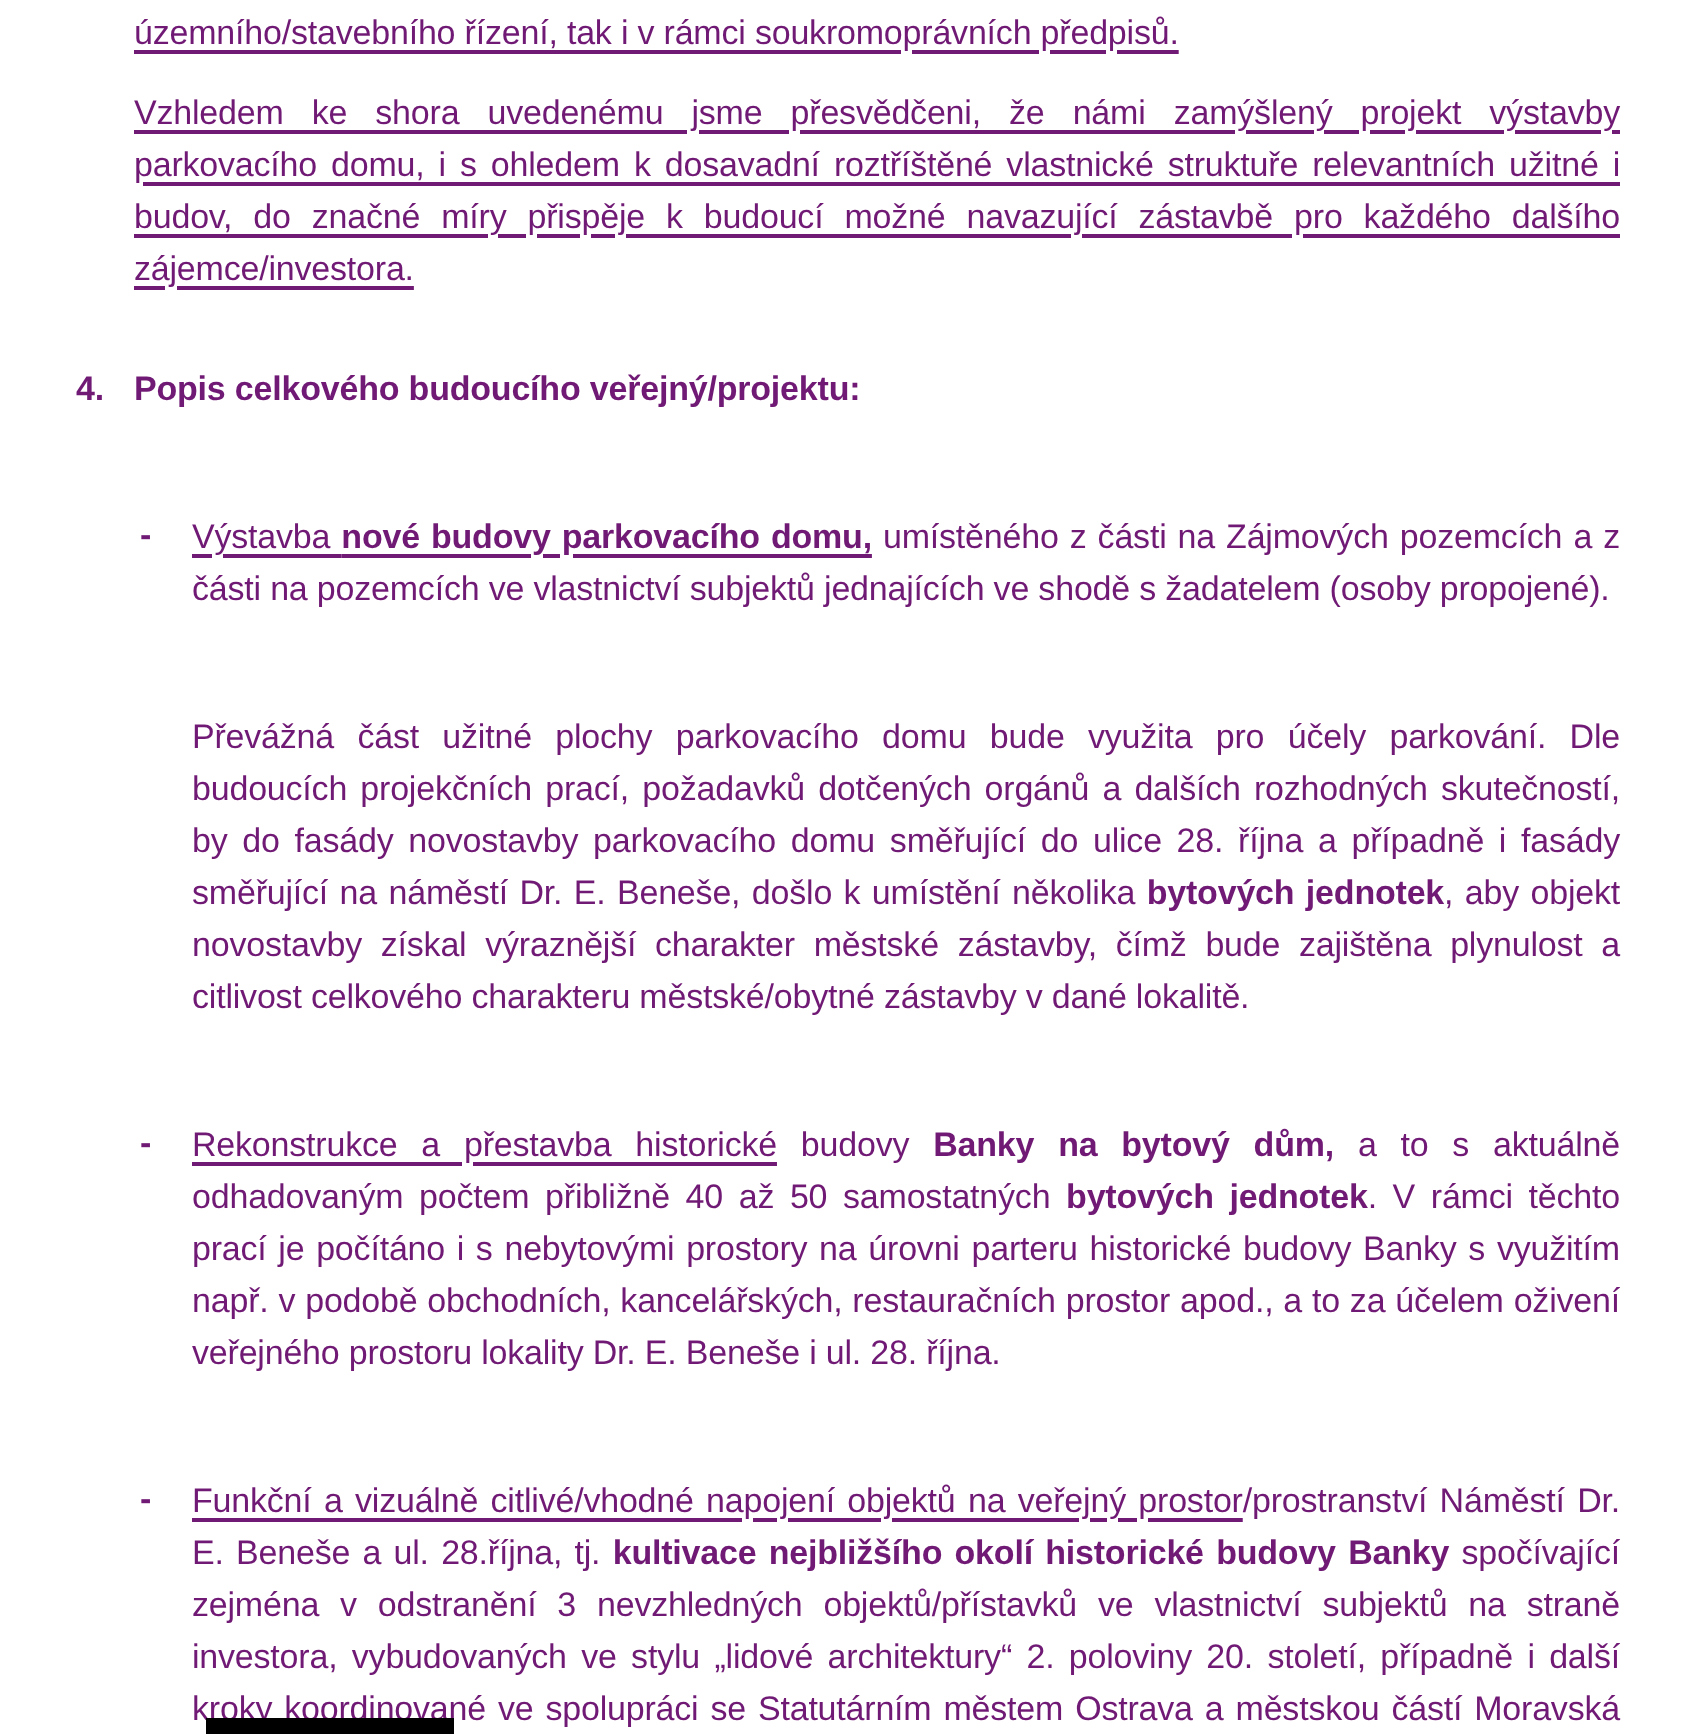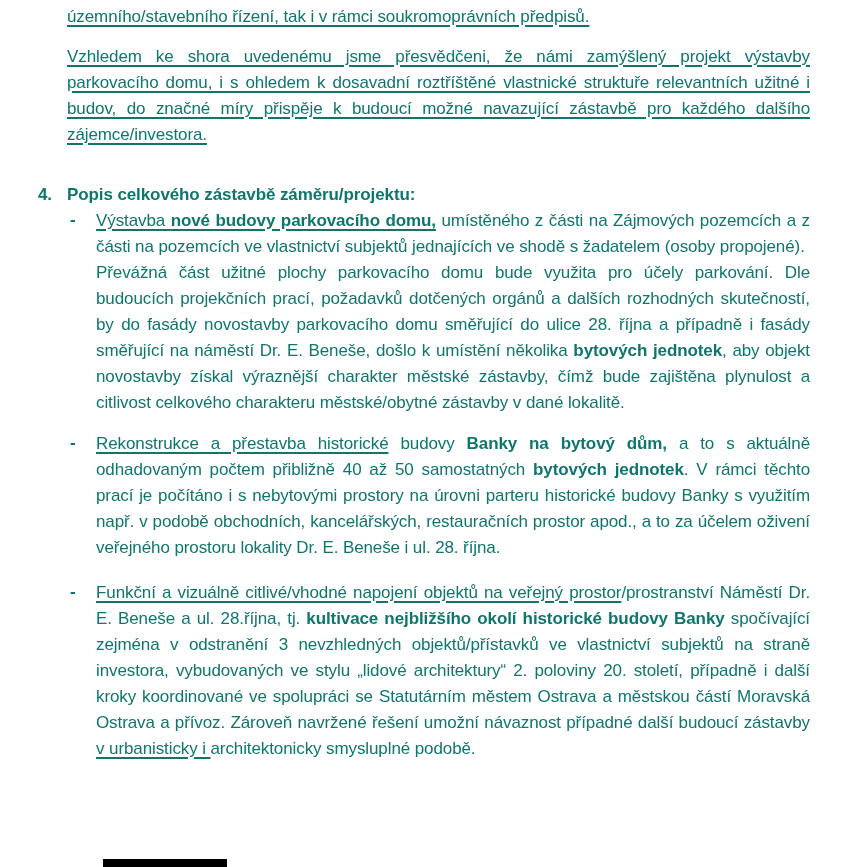--- a/index.html
+++ b/index.html
@@ -1,35 +1,35 @@
 <!DOCTYPE html>
 <html><head>
 <meta charset="utf-8">
 <style>
   html,body { margin:0; padding:0; }
   .page {
     position: relative;
     width: 851px;
     height: 867px;
     background: #ffffff;
-    color: #0f766e;
+    color: #701a75;
     font-family: "Liberation Sans", "DejaVu Sans", sans-serif;
     font-size: 17px;
     line-height: 26px;
     letter-spacing: -0.1px;
     overflow: hidden;
   }
   .content {
     position: absolute;
     left: 67px;
     top: 4px;
     width: 743px;
   }
   p { margin: 0; }
-  .justify { text-align: justify; text-justify: inter-word; }
+  .justify { text-align: justify; text-justify: inter-word; margin-top: 48px; }
   .u  { text-decoration: underline; text-decoration-thickness: 1.5px; text-underline-offset: 3px; }
   .b  { font-weight: 700; }
   .lead { margin-top: 14px; }
   .heading {
     margin-top: 34px;
     position: relative;
     font-weight: 700;
   }
   .heading .num { position: absolute; left: -29px; top: 0; }
   .bullet { position: relative; padding-left: 29px; }
@@ -48,21 +48,21 @@
 </head>
 <body>
 
 <div class="page">
   <div class="content">
 
     <p class="u">územního/stavebního řízení, tak i v rámci soukromoprávních předpisů.</p>
 
     <p class="lead justify u">Vzhledem ke shora uvedenému jsme přesvědčeni, že námi zamýšlený projekt výstavby parkovacího domu, i s ohledem k dosavadní roztříštěné vlastnické struktuře relevantních užitné i budov, do značné míry přispěje k budoucí možné navazující zástavbě pro každého dalšího zájemce/investora.</p>
 
-    <div class="heading"><span class="num">4.</span><span>Popis celkového zástavbě záměru/projektu:</span></div>
+    <div class="heading"><span class="num">4.</span><span>Popis celkového budoucího veřejný/projektu:</span></div>
 
     <div class="bullet bullet-1">
       <span class="marker">-</span>
       <p class="justify"><span class="u">Výstavba </span><span class="b u">nové budovy parkovacího domu,</span><span> umístěného z části na Zájmových pozemcích a z části na pozemcích ve vlastnictví subjektů jednajících ve shodě s žadatelem (osoby propojené).</span></p>
       <p class="justify"><span>Převážná část užitné plochy parkovacího domu bude využita pro účely parkování. Dle budoucích projekčních prací, požadavků dotčených orgánů a dalších rozhodných skutečností, by do fasády novostavby parkovacího domu směřující do ulice 28. října a případně i fasády směřující na náměstí Dr. E. Beneše, došlo k umístění několika </span><span class="b">bytových jednotek</span><span>, aby objekt novostavby získal výraznější charakter městské zástavby, čímž bude zajištěna plynulost a citlivost celkového charakteru městské/obytné zástavby v dané lokalitě.</span></p>
     </div>
 
     <div class="bullet bullet-2">
       <span class="marker">-</span>
       <p class="justify"><span class="u">Rekonstrukce a přestavba historické</span><span> budovy </span><span class="b">Banky na bytový dům,</span><span> a to s aktuálně odhadovaným počtem přibližně 40 až 50 samostatných </span><span class="b">bytových jednotek</span><span>. V rámci těchto prací je počítáno i s nebytovými prostory na úrovni parteru historické budovy Banky s využitím např. v podobě obchodních, kancelářských, restauračních prostor apod., a to za účelem oživení veřejného prostoru lokality Dr. E. Beneše i ul. 28. října.</span></p>

